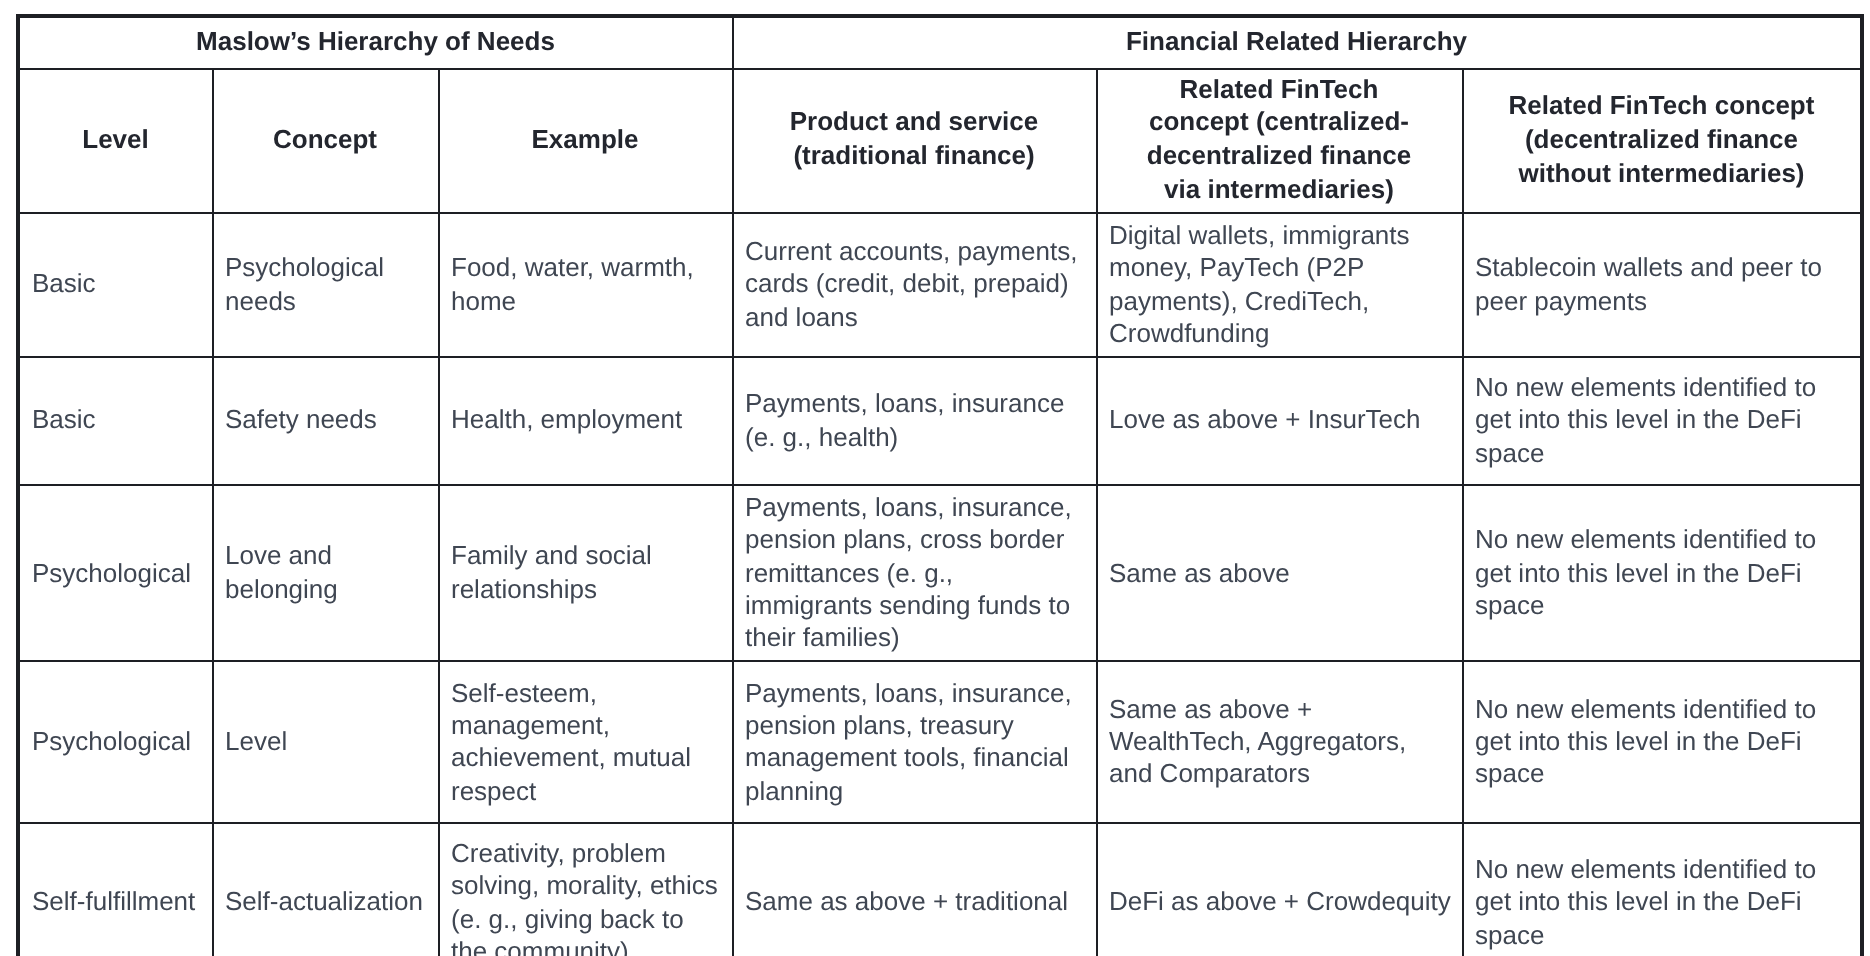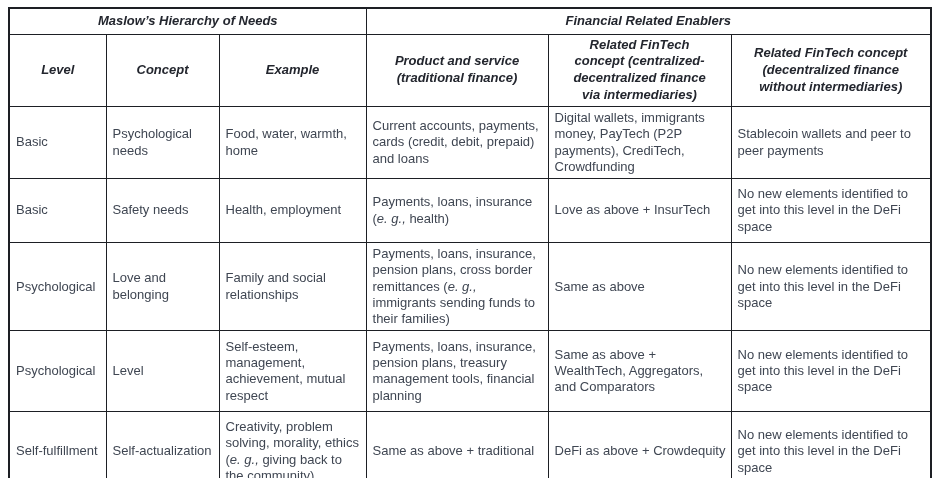--- a/index.html
+++ b/index.html
@@ -15,58 +15,58 @@
   }
   .page{position:relative;width:935px;height:478px;background:var(--bg);}
   table.tbl{
     position:absolute;left:8px;top:7px;width:922px;
     border-collapse:collapse;table-layout:fixed;
     border:2px solid var(--line);
     background:var(--bg);
   }
   .tbl th,.tbl td{border:1px solid var(--line);}
   .tbl thead th{
-    font-weight:bold;font-style:italic;
+    font-weight:bold;
     text-align:center;vertical-align:middle;
     color:var(--head-ink);
     font-size:13px;line-height:1.3;
     padding:2px 20px;
   }
   .tbl thead tr.group-row{height:26px;}
   .tbl thead tr.header-row{height:62px;}
   .tbl tbody td{
     font-size:13px;line-height:1.25;
     color:var(--ink);
     vertical-align:middle;text-align:left;
     padding:3px 5px 3px 6px;
   }
   .tbl tbody tr:nth-child(1){height:68px;}
   .tbl tbody tr:nth-child(2){height:64px;}
   .tbl tbody tr:nth-child(3){height:85px;}
   .tbl tbody tr:nth-child(4){height:81px;}
   .tbl tbody tr:nth-child(5){height:80px;}
-  .it{font-style:italic;}
+  .it{}
 </style>
 </head>
 <body>
 
 <div class="page">
   <table class="tbl">
     <colgroup>
       <col style="width:97px">
       <col style="width:113px">
       <col style="width:147px">
       <col style="width:182px">
       <col style="width:183px">
       <col style="width:200px">
     </colgroup>
     <thead>
       <tr class="group-row">
         <th colspan="3">Maslow’s Hierarchy of Needs</th>
-        <th colspan="3">Financial Related Enablers</th>
+        <th colspan="3">Financial Related Hierarchy</th>
       </tr>
       <tr class="header-row">
         <th>Level</th>
         <th>Concept</th>
         <th>Example</th>
         <th>Product and service (traditional finance)</th>
         <th>Related FinTech concept (centralized-decentralized finance via intermediaries)</th>
         <th>Related FinTech concept (decentralized finance without intermediaries)</th>
       </tr>
     </thead>

